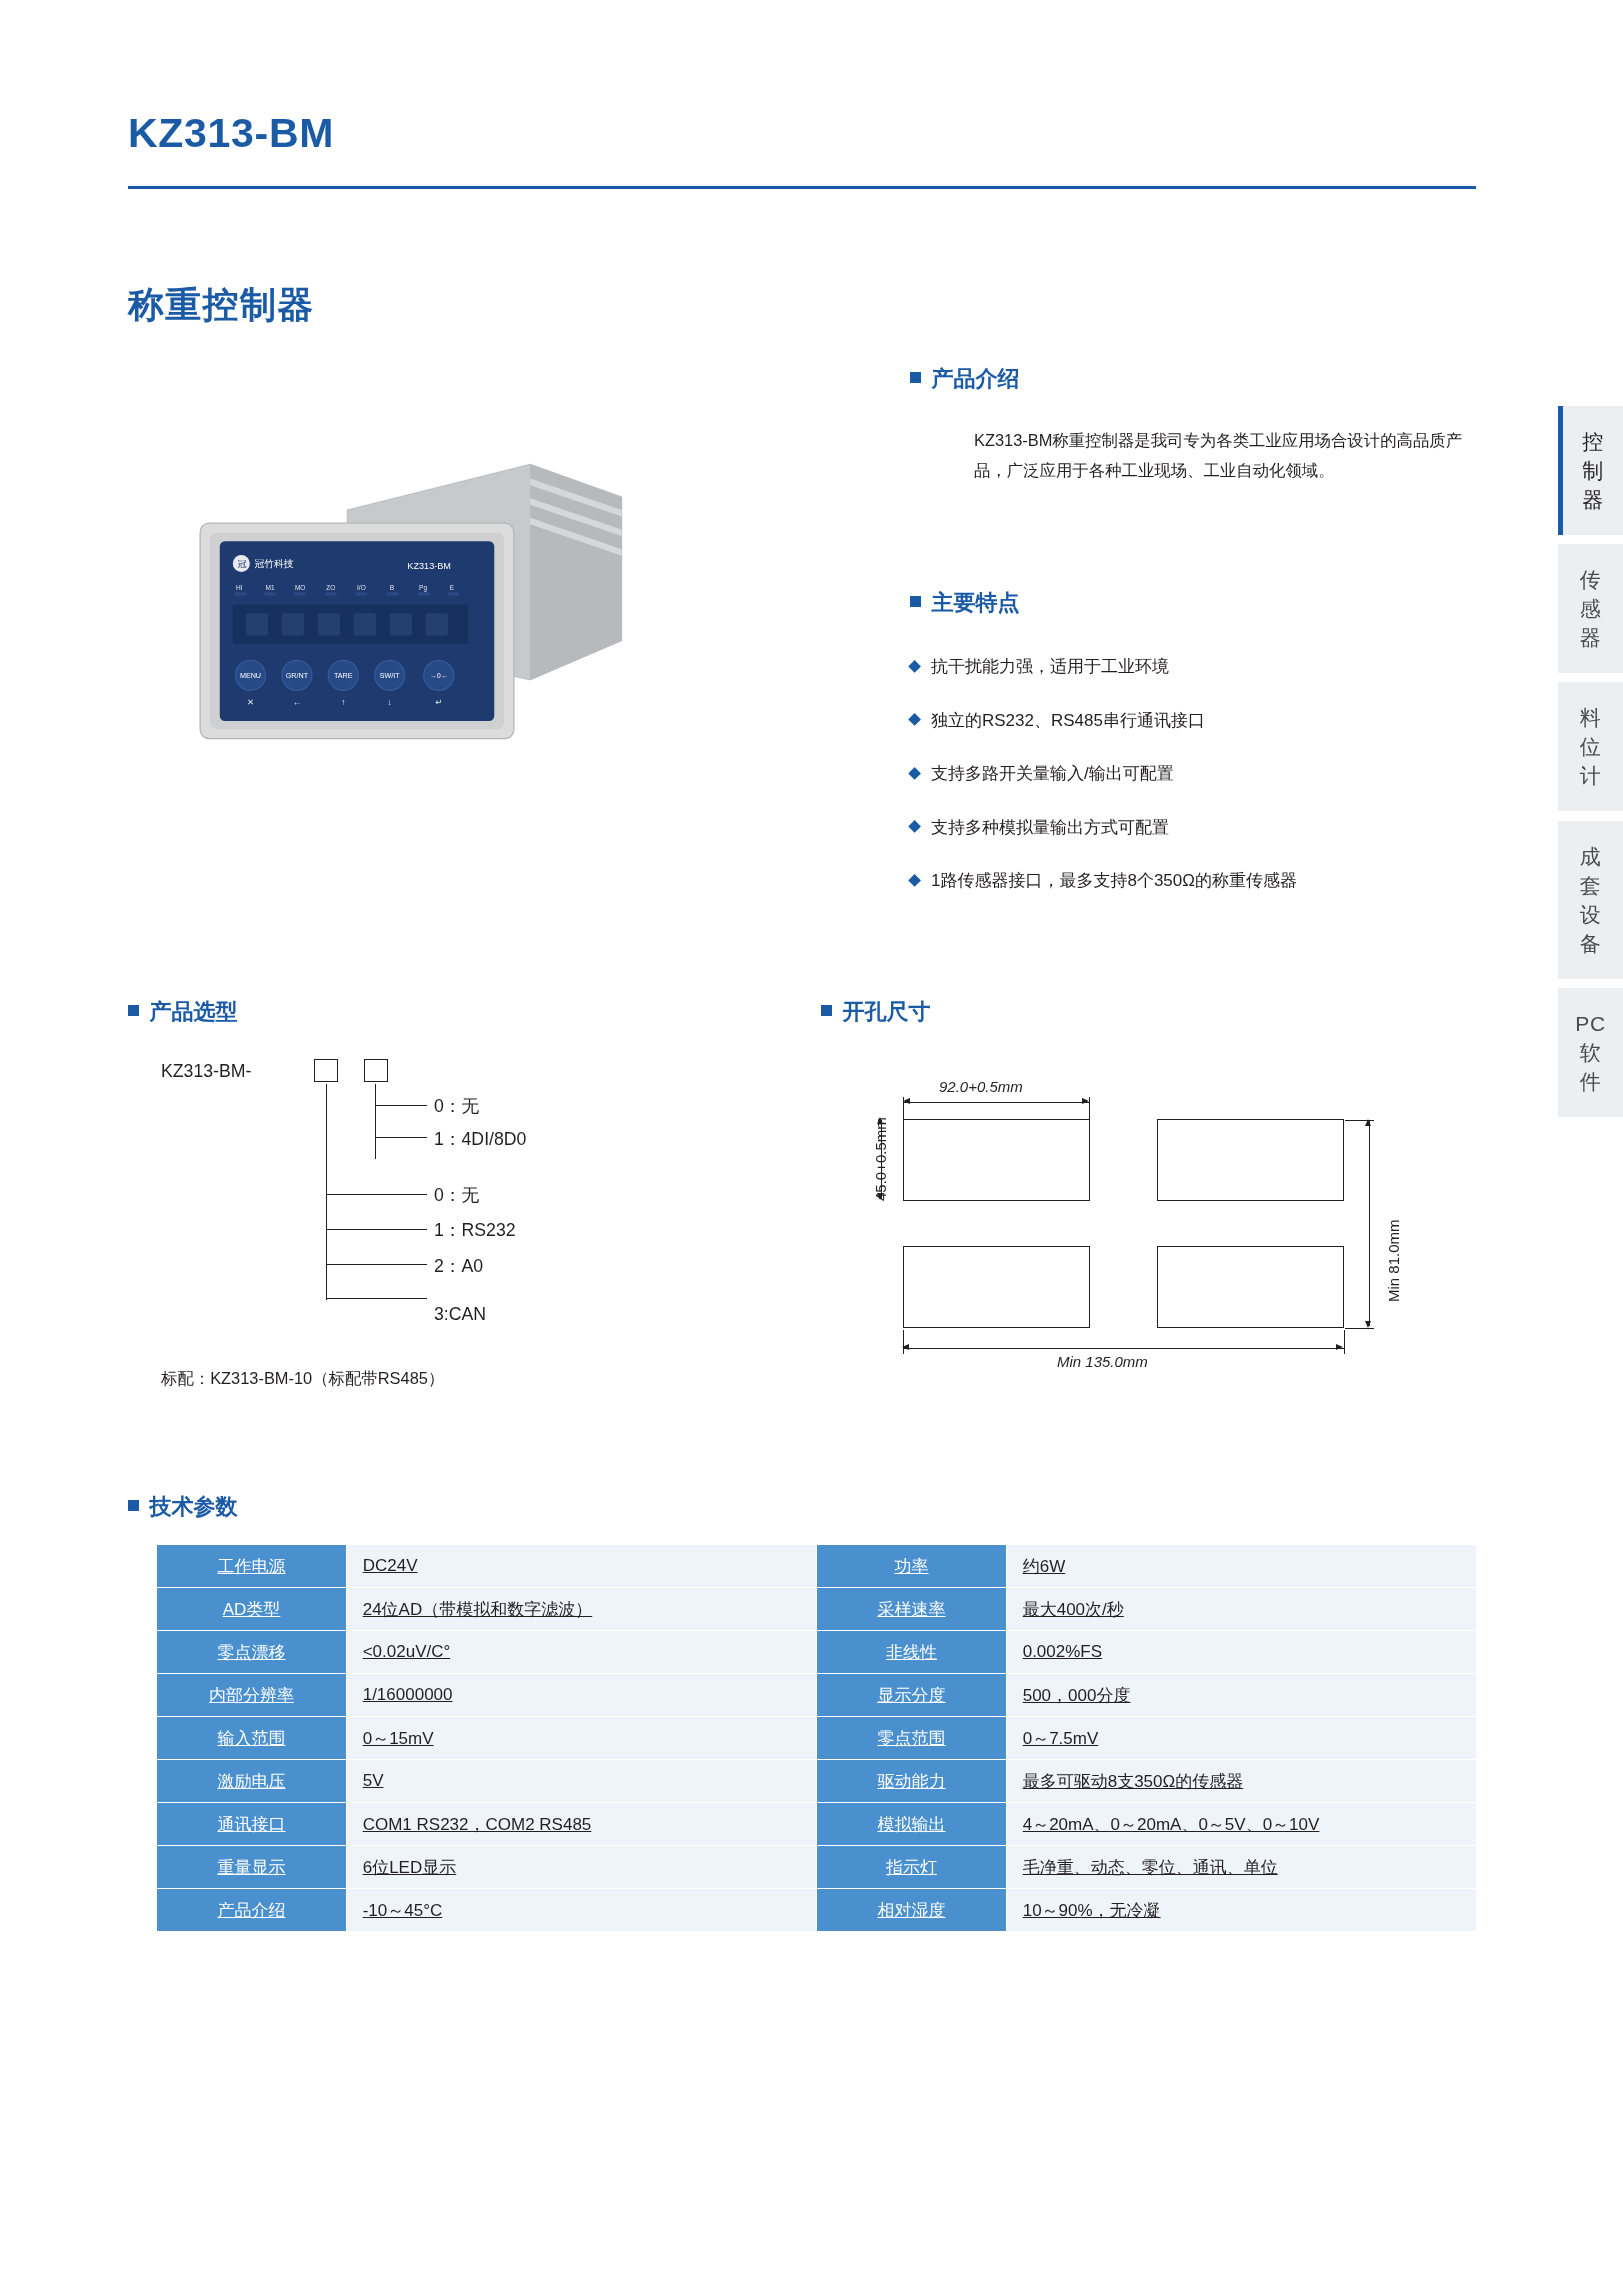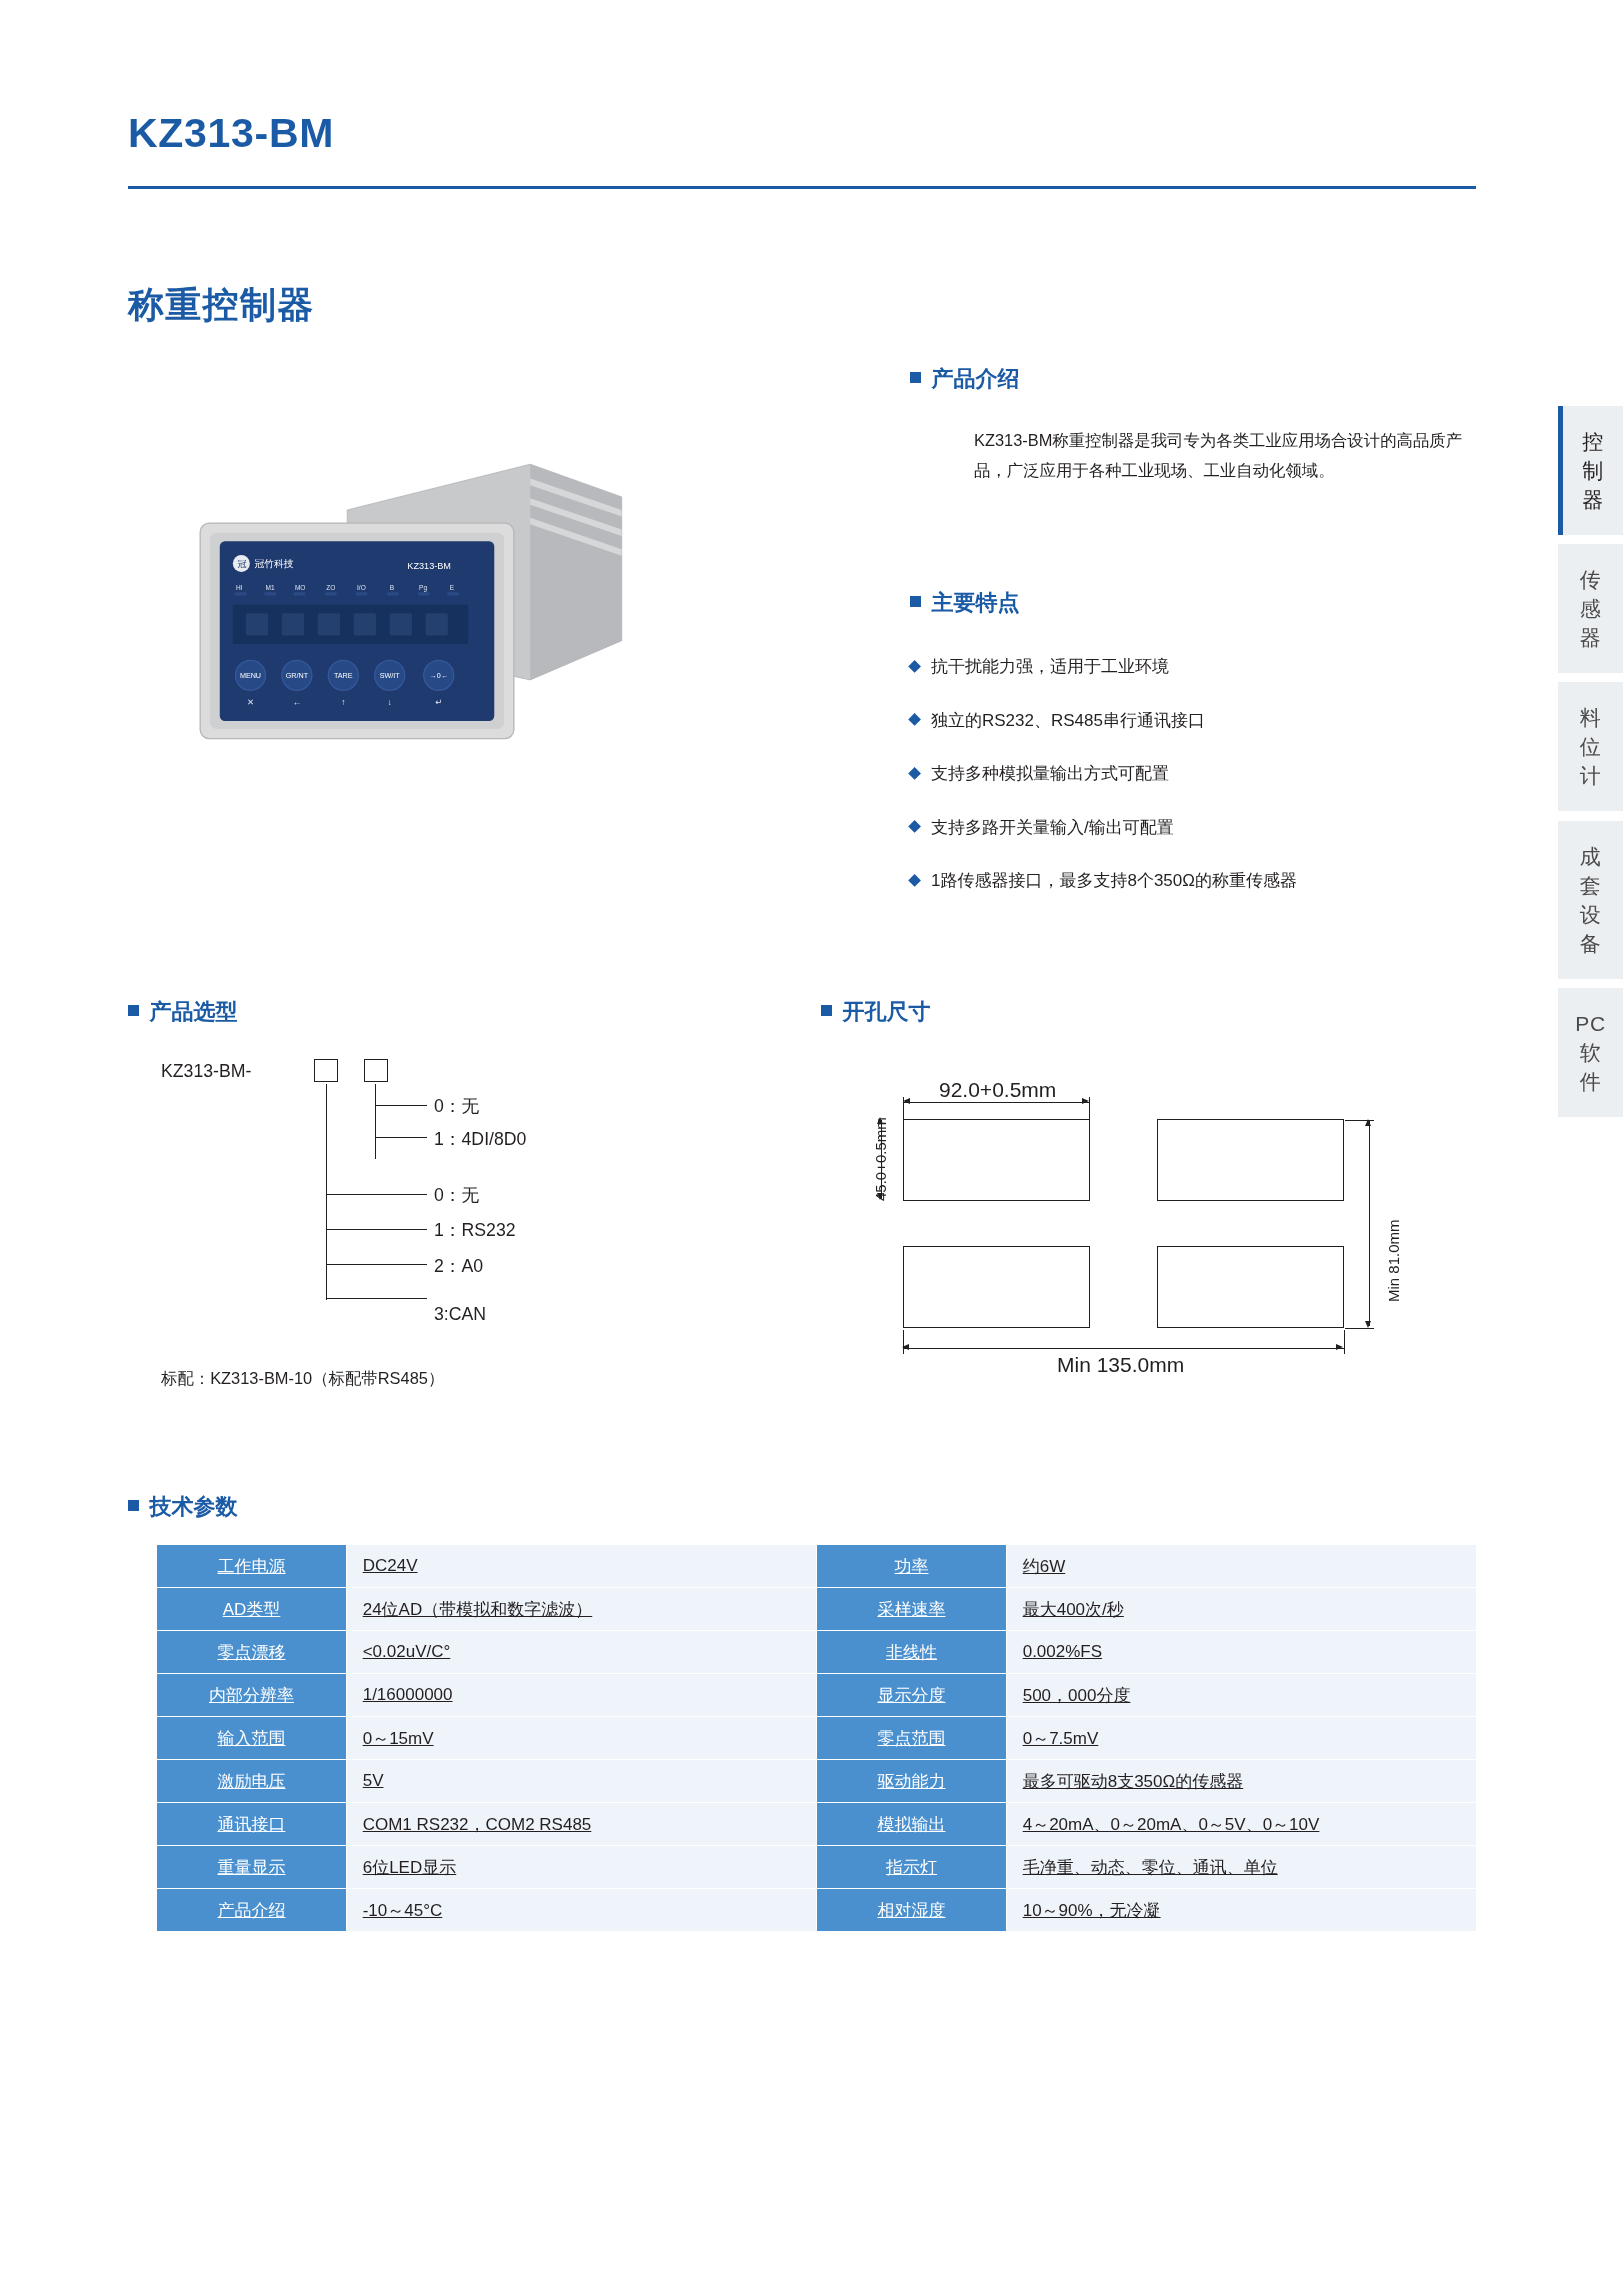--- a/index.html
+++ b/index.html
@@ -137,22 +137,23 @@
     left: 831px; top: 1073px;
     width: 654px; height: 327px;
   }
   .cut-rect {
     position: absolute;
     border: 1.3px solid #231f20;
     background: #ffffff;
   }
   .dim-text {
     position: absolute;
-    font-size: 21px;
-    white-space: nowrap;
+    font-size: 15px;
+    white-space: nowrap;
+    font-style: italic;
   }
   .dim-vert {
     position: absolute;
     font-size: 15px;
     white-space: nowrap;
     transform: rotate(-90deg);
     transform-origin: left top;
   }
   .arrowline { position:absolute; background:#231f20; height:1px; }
   .arrowline-v { position:absolute; background:#231f20; width:1px; }
@@ -313,22 +314,22 @@
     <span class="bullet"></span><span>产品介绍</span>
   </div>
   <div class="intro-text">KZ313-BM称重控制器是我司专为各类工业应用场合设计的高品质产品，广泛应用于各种工业现场、工业自动化领域。</div>
 
   <div class="sec-head" style="left:910px; top:588px;">
     <span class="bullet"></span><span>主要特点</span>
   </div>
   <div class="feature-list">
     <div class="feature-item"><span class="diamond"></span><span>抗干扰能力强，适用于工业环境</span></div>
     <div class="feature-item"><span class="diamond"></span><span>独立的RS232、RS485串行通讯接口</span></div>
+    <div class="feature-item"><span class="diamond"></span><span>支持多路开关量输入/输出可配置</span></div>
     <div class="feature-item"><span class="diamond"></span><span>支持多种模拟量输出方式可配置</span></div>
-    <div class="feature-item"><span class="diamond"></span><span>支持多路开关量输入/输出可配置</span></div>
     <div class="feature-item"><span class="diamond"></span><span>1路传感器接口，最多支持8个350Ω的称重传感器</span></div>
   </div>
 
   <div class="sec-head" style="left:128px; top:997px;">
     <span class="bullet"></span><span>产品选型</span>
   </div>
   <div class="model-area">
     <div class="model-code">KZ313-BM-</div>
     <div class="model-box" style="left:186px; top:11.8px;"></div>
     <div class="model-box" style="left:236px; top:11.8px;"></div>

